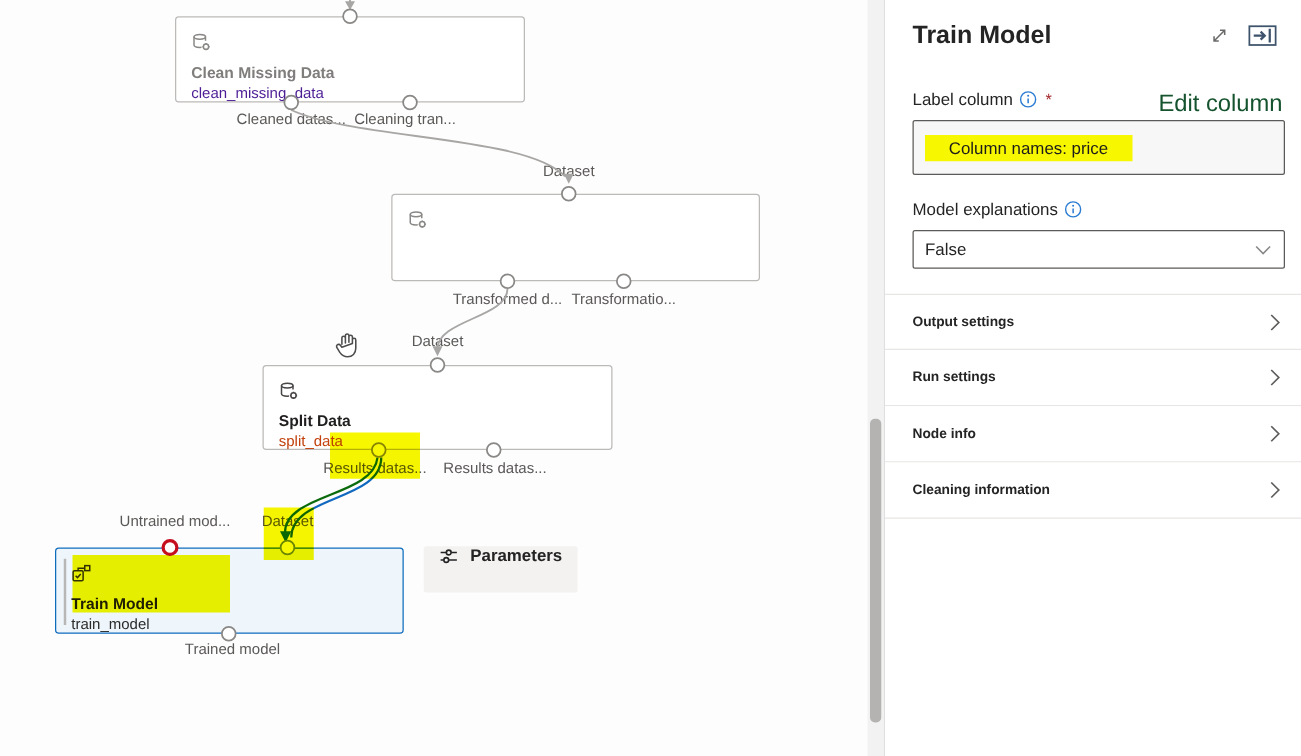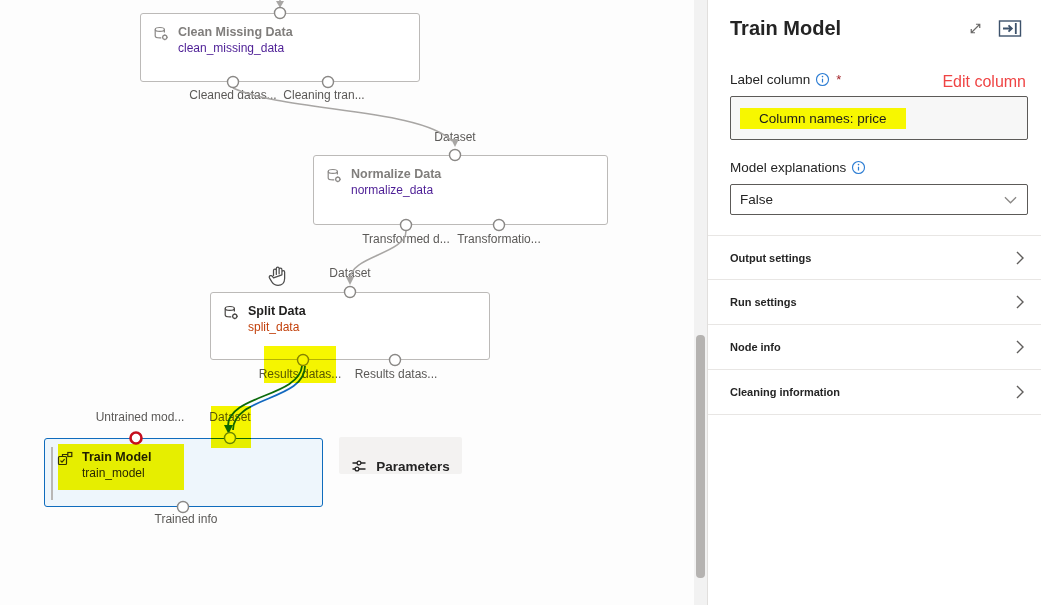--- a/index.html
+++ b/index.html
@@ -2,47 +2,47 @@
 <html><head>
 <meta charset="utf-8">
 <style>
   * { margin:0; padding:0; box-sizing:border-box; }
   html,body { width:1041px; height:605px; font-family:"Liberation Sans", sans-serif; background:#fff; overflow:hidden; }
   #stage { position:relative; width:1041px; height:605px; background:#fff; }
 
   
   #canvas { position:absolute; left:0; top:0; width:694px; height:605px; background:#fdfdfd; overflow:hidden; }
   #edge-layer { position:absolute; left:0; top:0; pointer-events:none; }
-  .node { position:absolute; background:#fff; border:1px solid #bcbab8; border-radius:3px; display:flex; align-items:flex-start; gap:9px; padding:11px 12px; }
+  .node { position:absolute; background:#fff; border:1px solid #bcbab8; border-radius:3px; display:flex; align-items:flex-start; gap:9px; padding:11px 12px;flex-direction:column; }
   .node .txt { line-height:1.25; }
   .node .t { font-size:12.5px; font-weight:700; white-space:nowrap; }
   .node .s { font-size:12px; white-space:nowrap; }
   .node.dim .t { color:#807e7c; } .node.dim .s { color:#4c1d95; } .node.dim .nicon { color:#8a8886; }
   .node.dark .t { color:#201f1e; } .node.dark .s { color:#c2410c; } .node.dark .nicon { color:#484644; }
   .node.selected { border:1.5px solid #0f6cbd; background:#eef6fc; }
   .node.selected .t { color:#201f1e; } .node.selected .s { color:#2b2a29; } .node.selected .nicon { color:#33322f; }
   .nicon { width:16px; height:16px; flex:none; margin-top:1px; }
   .port-label { position:absolute; transform:translateX(-50%); font-size:12px; color:#5b5957; white-space:nowrap; }
   .hl { position:absolute; background:#f7f700; mix-blend-mode:multiply; pointer-events:none; }
   .grip { position:absolute; width:2px; background:#b9b7b5; }
 
-  .params-btn { position:absolute; left:339px; top:437px; width:123px; height:37px; background:#f3f2f1; border:none; border-radius:2px; display:flex; align-items:flex-end; justify-content:center; gap:9px; font-size:13.5px; font-weight:700; color:#242424; cursor:pointer; font-family:inherit; }
+  .params-btn { position:absolute; left:339px; top:437px; width:123px; height:37px; background:#f3f2f1; border:none; border-radius:2px; display:flex; align-items:flex-start; justify-content:center; gap:9px; font-size:13.5px; font-weight:700; color:#242424; cursor:pointer; font-family:inherit; }
 
   .vscroll-track { position:absolute; left:694px; top:0; width:13px; height:605px; background:#f2f2f2; }
   .vscroll-thumb { position:absolute; left:2px; top:335px; width:9px; height:243px; background:#b5b3b1; border-radius:4px; }
 
   #hand-cursor { position:absolute; left:266px; top:263px; width:25px; height:27px; pointer-events:none; }
 
   
   #panel { position:absolute; left:707px; top:0; width:334px; height:605px; background:#fff; border-left:1px solid #e1dfdd; }
   .p-title { position:absolute; left:22px; top:17px; font-size:20px; font-weight:700; color:#242424; }
   .p-hd-icon { position:absolute; cursor:pointer; background:none; border:none; padding:0; }
   .field-label-row { position:absolute; left:22px; top:72px; display:flex; align-items:center; gap:5px; font-size:13.5px; color:#242424; }
   .req { color:#a4262c; font-size:13px; margin-left:1px; }
-  .link { position:absolute; right:15px; top:73px; font-size:16px; color:#ef4444; cursor:pointer; text-decoration:none; }
+  .link { position:absolute; right:15px; top:73px; font-size:19px; color:#14532d; cursor:pointer; text-decoration:none; }
   .value-box { position:absolute; left:22px; top:96px; width:298px; height:44px; background:#f7f7f7; border:1px solid #5c5a58; border-radius:2px; display:flex; align-items:center; padding:0 9px; cursor:text; }
   .value-box .hl-text { background:#f7f700; color:#1d1c1b; font-size:13.5px; padding:3px 19px; white-space:nowrap; }
   .select-box { position:absolute; left:22px; top:184px; width:298px; height:31px; background:#fff; border:1px solid #5c5a58; border-radius:2px; display:flex; align-items:center; padding:0 9px; font-size:13.5px; color:#242424; cursor:pointer; }
   .select-box svg { position:absolute; right:10px; top:11px; }
   .accordion { position:absolute; left:0; top:235px; width:334px; }
   .acc-row { position:relative; height:45px; border-bottom:1px solid #e8e6e4; display:flex; align-items:center; padding:0 22px; font-size:11px; font-weight:700; color:#242424; cursor:pointer; background:#fff; }
   .acc-row:first-child { border-top:1px solid #e8e6e4; }
   .acc-chev { position:absolute; right:18px; top:15px; }
 </style>
 </head>
@@ -65,24 +65,20 @@
         </div>
     </div>
 
     <div class="node dim" style="left:313px; top:155px; width:295px; height:70px;">
       <svg class="nicon" viewBox="0 0 16 16" fill="none" stroke="currentColor" stroke-width="1.2">
         <ellipse cx="6.8" cy="3.4" rx="4.6" ry="1.9"></ellipse>
           <path d="M2.2 3.4 V10 c0 1 2 1.9 4.6 1.9 .5 0 1-.04 1.4-.1 M11.4 3.4 V6.6"></path>
         <circle cx="11.8" cy="11.3" r="2.1"></circle>
           <path d="M11.8 8.4 v1 M11.8 13.2 v1 M8.9 11.3 h1 M13.7 11.3 h1"></path>
       </svg>
-      <div class="txt">
-          <div class="t">Normalize Data</div>
-      <div class="s">normalize_data</div>
-        </div>
     </div>
 
     <div class="node dark" style="left:210px; top:292px; width:280px; height:68px;">
       <svg class="nicon" viewBox="0 0 16 16" fill="none" stroke="currentColor" stroke-width="1.2">
         <ellipse cx="6.8" cy="3.4" rx="4.6" ry="1.9"></ellipse>
           <path d="M2.2 3.4 V10 c0 1 2 1.9 4.6 1.9 .5 0 1-.04 1.4-.1 M11.4 3.4 V6.6"></path>
         <circle cx="11.8" cy="11.3" r="2.1"></circle>
           <path d="M11.8 8.4 v1 M11.8 13.2 v1 M8.9 11.3 h1 M13.7 11.3 h1"></path>
       </svg>
       <div class="txt">
@@ -108,21 +104,21 @@
     <span class="port-label" style="left:233px; top:88px;">Cleaned datas...</span>
     <span class="port-label" style="left:324px; top:88px;">Cleaning tran...</span>
     <span class="port-label" style="left:455px; top:130px;">Dataset</span>
     <span class="port-label" style="left:406px; top:232px;">Transformed d...</span>
     <span class="port-label" style="left:499px; top:232px;">Transformatio...</span>
     <span class="port-label" style="left:350px; top:266px;">Dataset</span>
     <span class="port-label" style="left:300px; top:367px;">Results datas...</span>
     <span class="port-label" style="left:396px; top:367px;">Results datas...</span>
     <span class="port-label" style="left:140px; top:410px;">Untrained mod...</span>
     <span class="port-label" style="left:230px; top:410px;">Dataset</span>
-    <span class="port-label" style="left:186px; top:512px;">Trained info</span>
+    <span class="port-label" style="left:186px; top:512px;">Trained model</span>
 
     <svg id="edge-layer" width="694" height="605">
 
       <path d="M280,0 L280,2" stroke="#a8a6a4" stroke-width="1.5" fill="none"></path>
       <polygon points="276,1 284,1 280,8" fill="#a8a6a4"></polygon>
 
       <path d="M233,88 C285,112 420,108 452,141" stroke="#a8a6a4" stroke-width="1.5" fill="none"></path>
       <polygon points="451,139 459,139 455,147" fill="#a8a6a4"></polygon>
 
       <path d="M406,231 C406,254 350,256 350,279" stroke="#a8a6a4" stroke-width="1.5" fill="none"></path>

